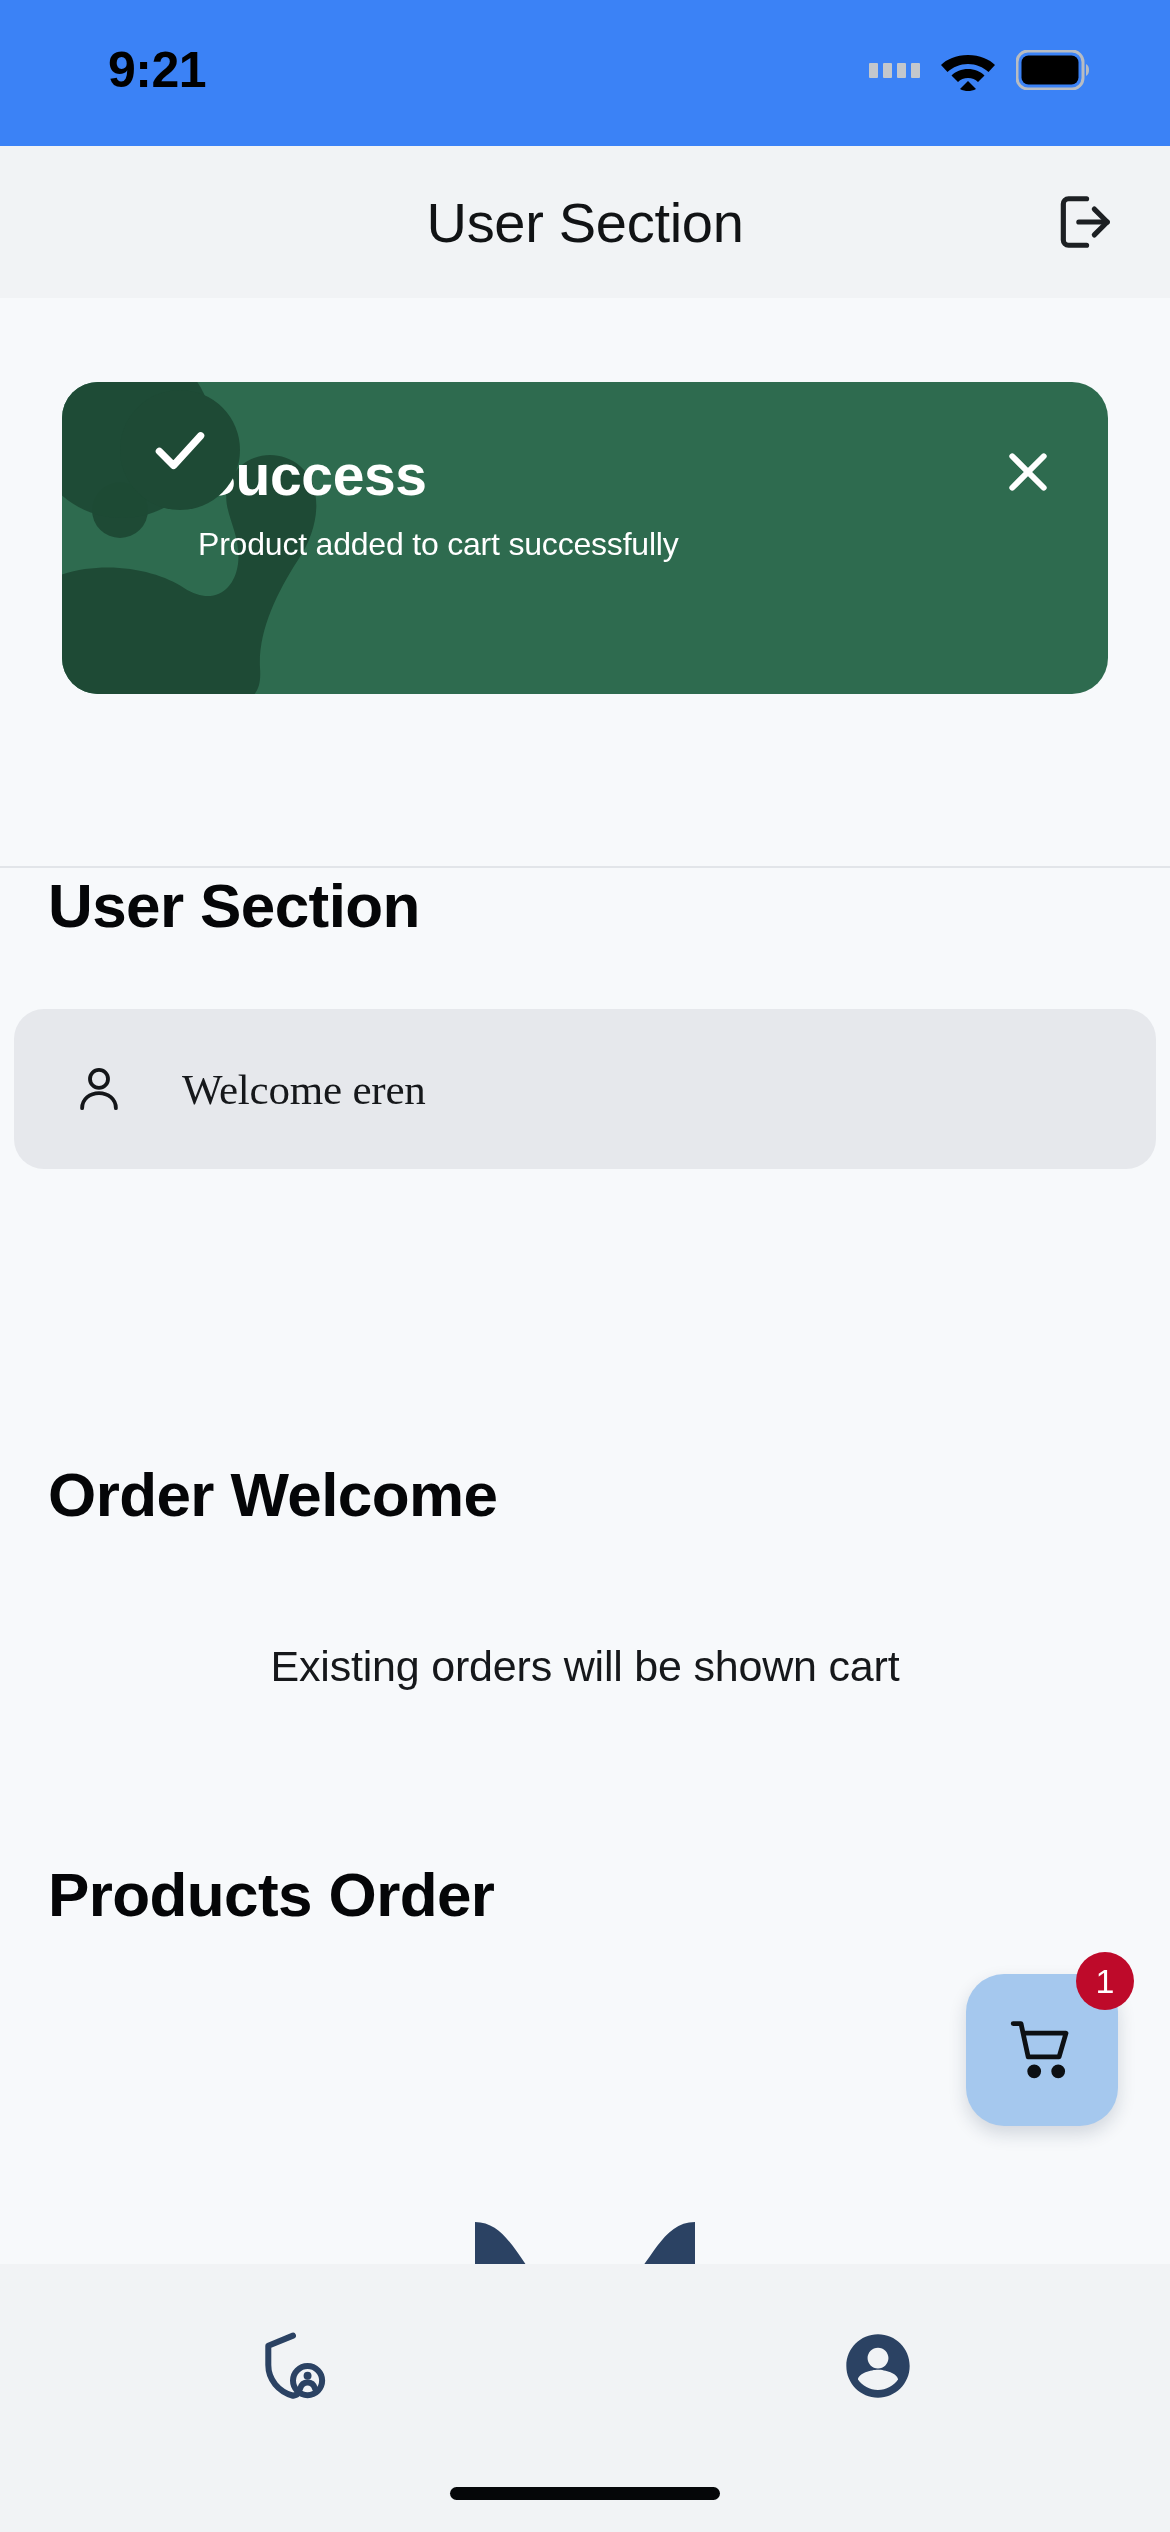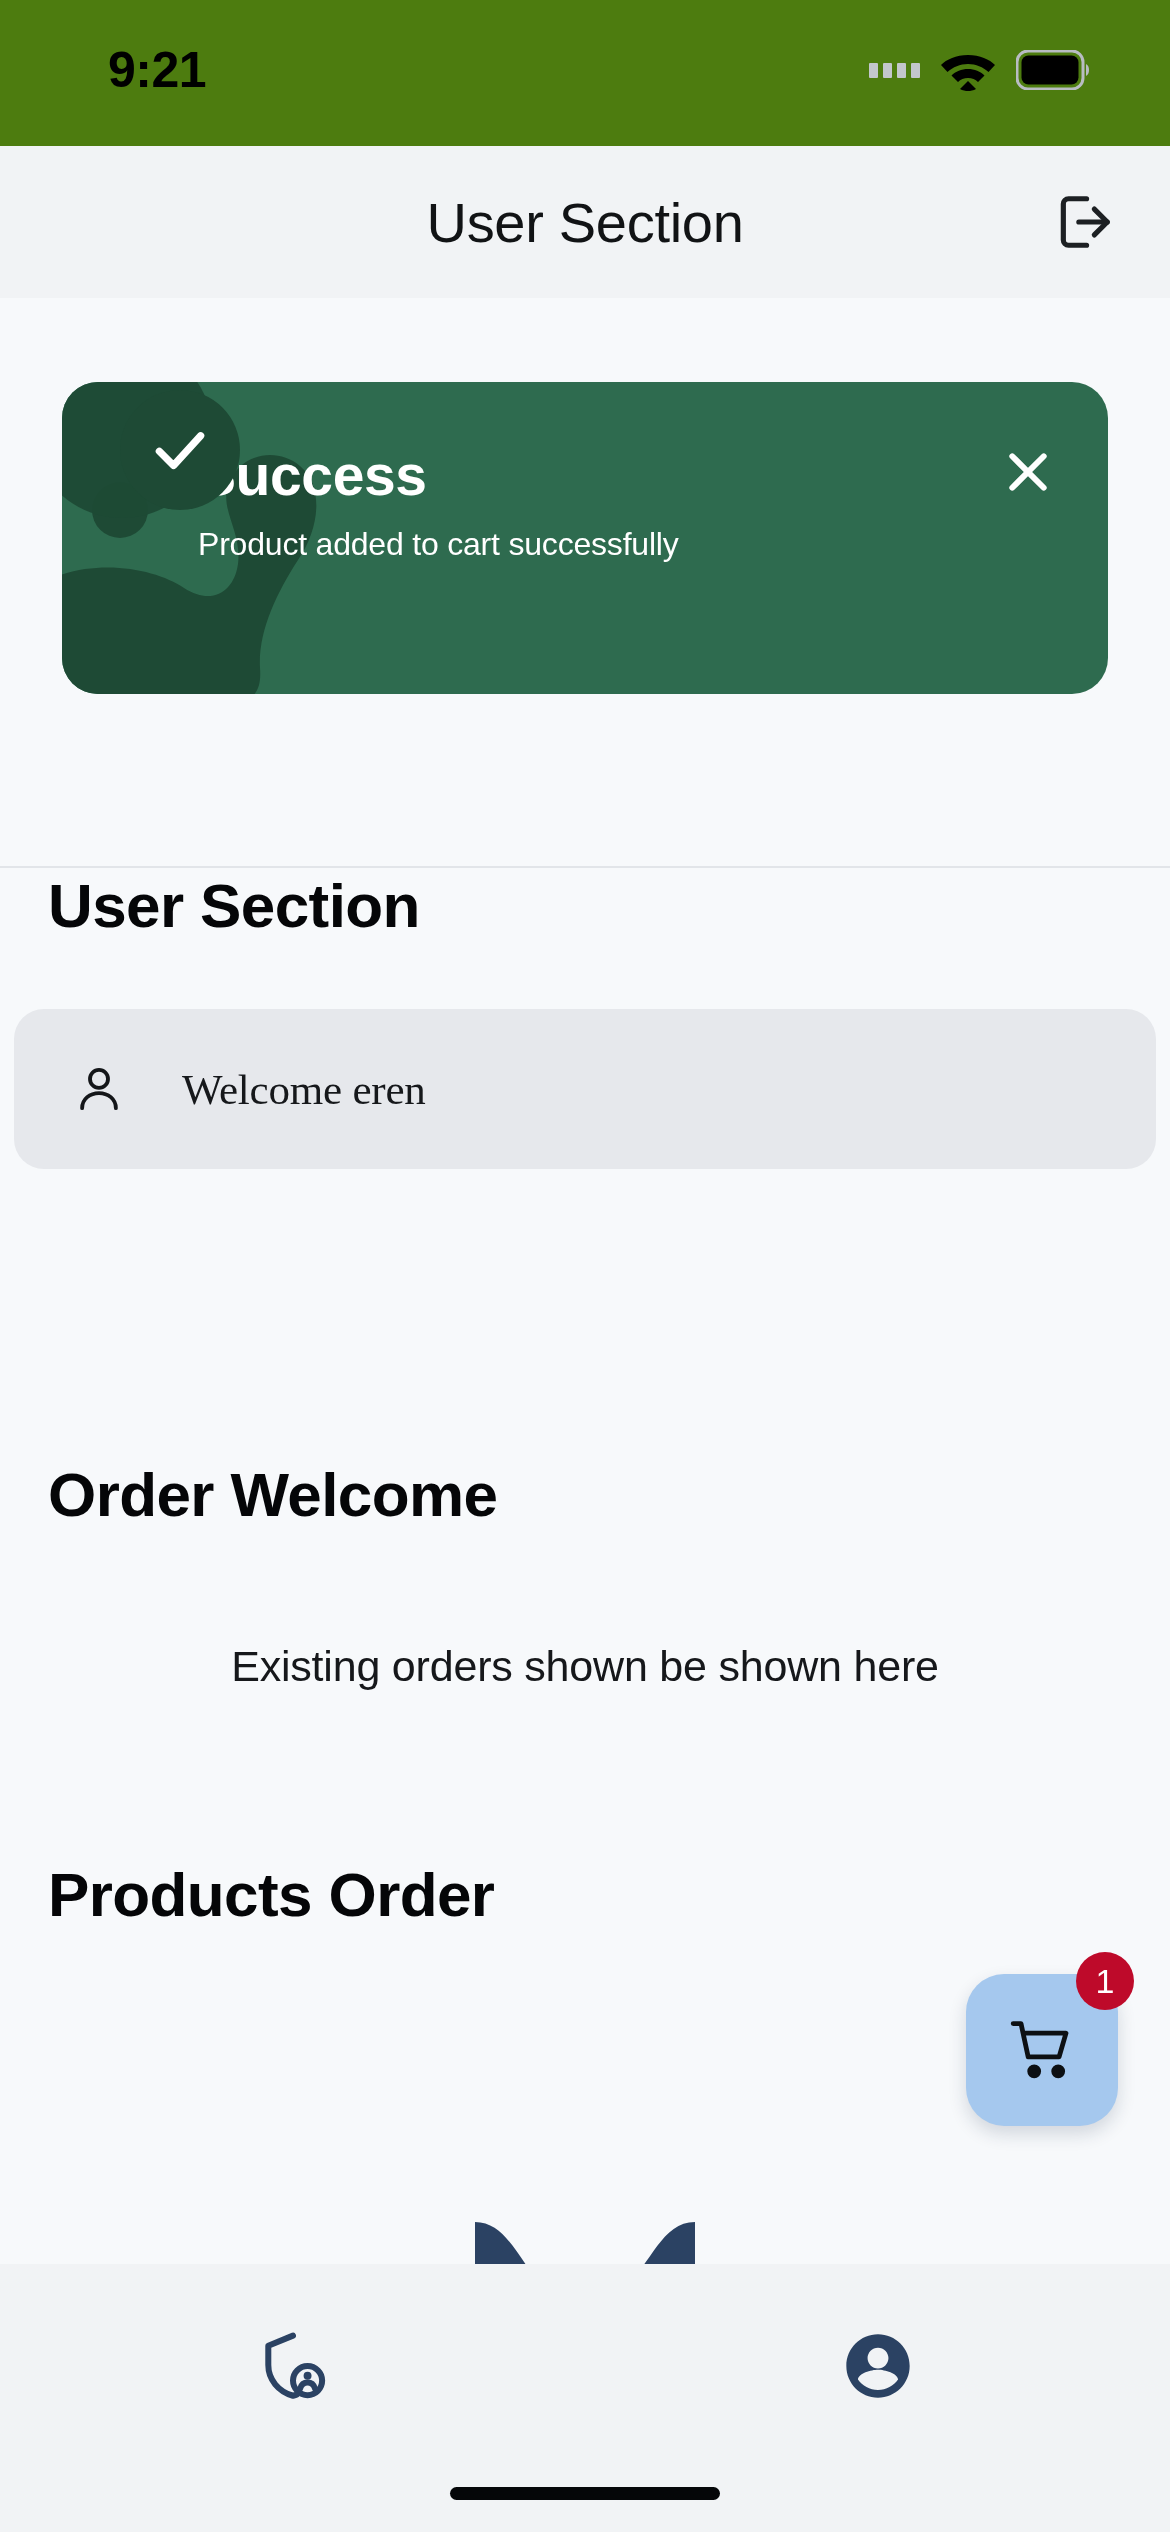--- a/index.html
+++ b/index.html
@@ -18,21 +18,21 @@
     overflow: hidden;
     background: #F7F9FB;
   }
 
   
   .status-bar {
     position: absolute;
     top: 0; left: 0;
     width: 1170px;
     height: 146px;
-    background: #4d7c0f;
+    background: #3b82f6;
     display: flex;
     align-items: center;
     justify-content: space-between;
     padding: 0 78px 0 108px;
     box-sizing: border-box;
   }
   .status-time {
     font-size: 50px;
     font-weight: 700;
     color: #000000;
@@ -364,21 +364,21 @@
     <div class="welcome-field">
       <svg width="54" height="54" viewBox="0 0 24 24" fill="none" stroke="#141619" stroke-width="1.7" stroke-linecap="round" stroke-linejoin="round">
         <circle cx="12" cy="7.5" r="4"></circle>
         <path d="M4.5 20.5 C4.5 16.4 8 13.8 12 13.8 C16 13.8 19.5 16.4 19.5 20.5"></path>
       </svg>
       <div class="welcome-text">Welcome eren</div>
     </div>
 
     <div class="section-heading order-heading">Order Welcome</div>
 
-    <div class="empty-orders">Existing orders shown be shown here</div>
+    <div class="empty-orders">Existing orders will be shown cart</div>
 
     <div class="section-heading products-heading">Products Order</div>
   </div>
 
   <div class="fab-wrap">
     <div class="fab">
       <svg width="72" height="72" viewBox="0 0 24 24" fill="none" stroke="#0D1013" stroke-width="1.6" stroke-linecap="round" stroke-linejoin="round">
         <path d="M2.4 3.2 h2.6 l2.4 11.1 h10.3 l2.3 -7.9 H6.2"></path>
         <circle cx="9.4" cy="19.1" r="1.5" fill="#0D1013"></circle>
         <circle cx="17.4" cy="19.1" r="1.5" fill="#0D1013"></circle>

